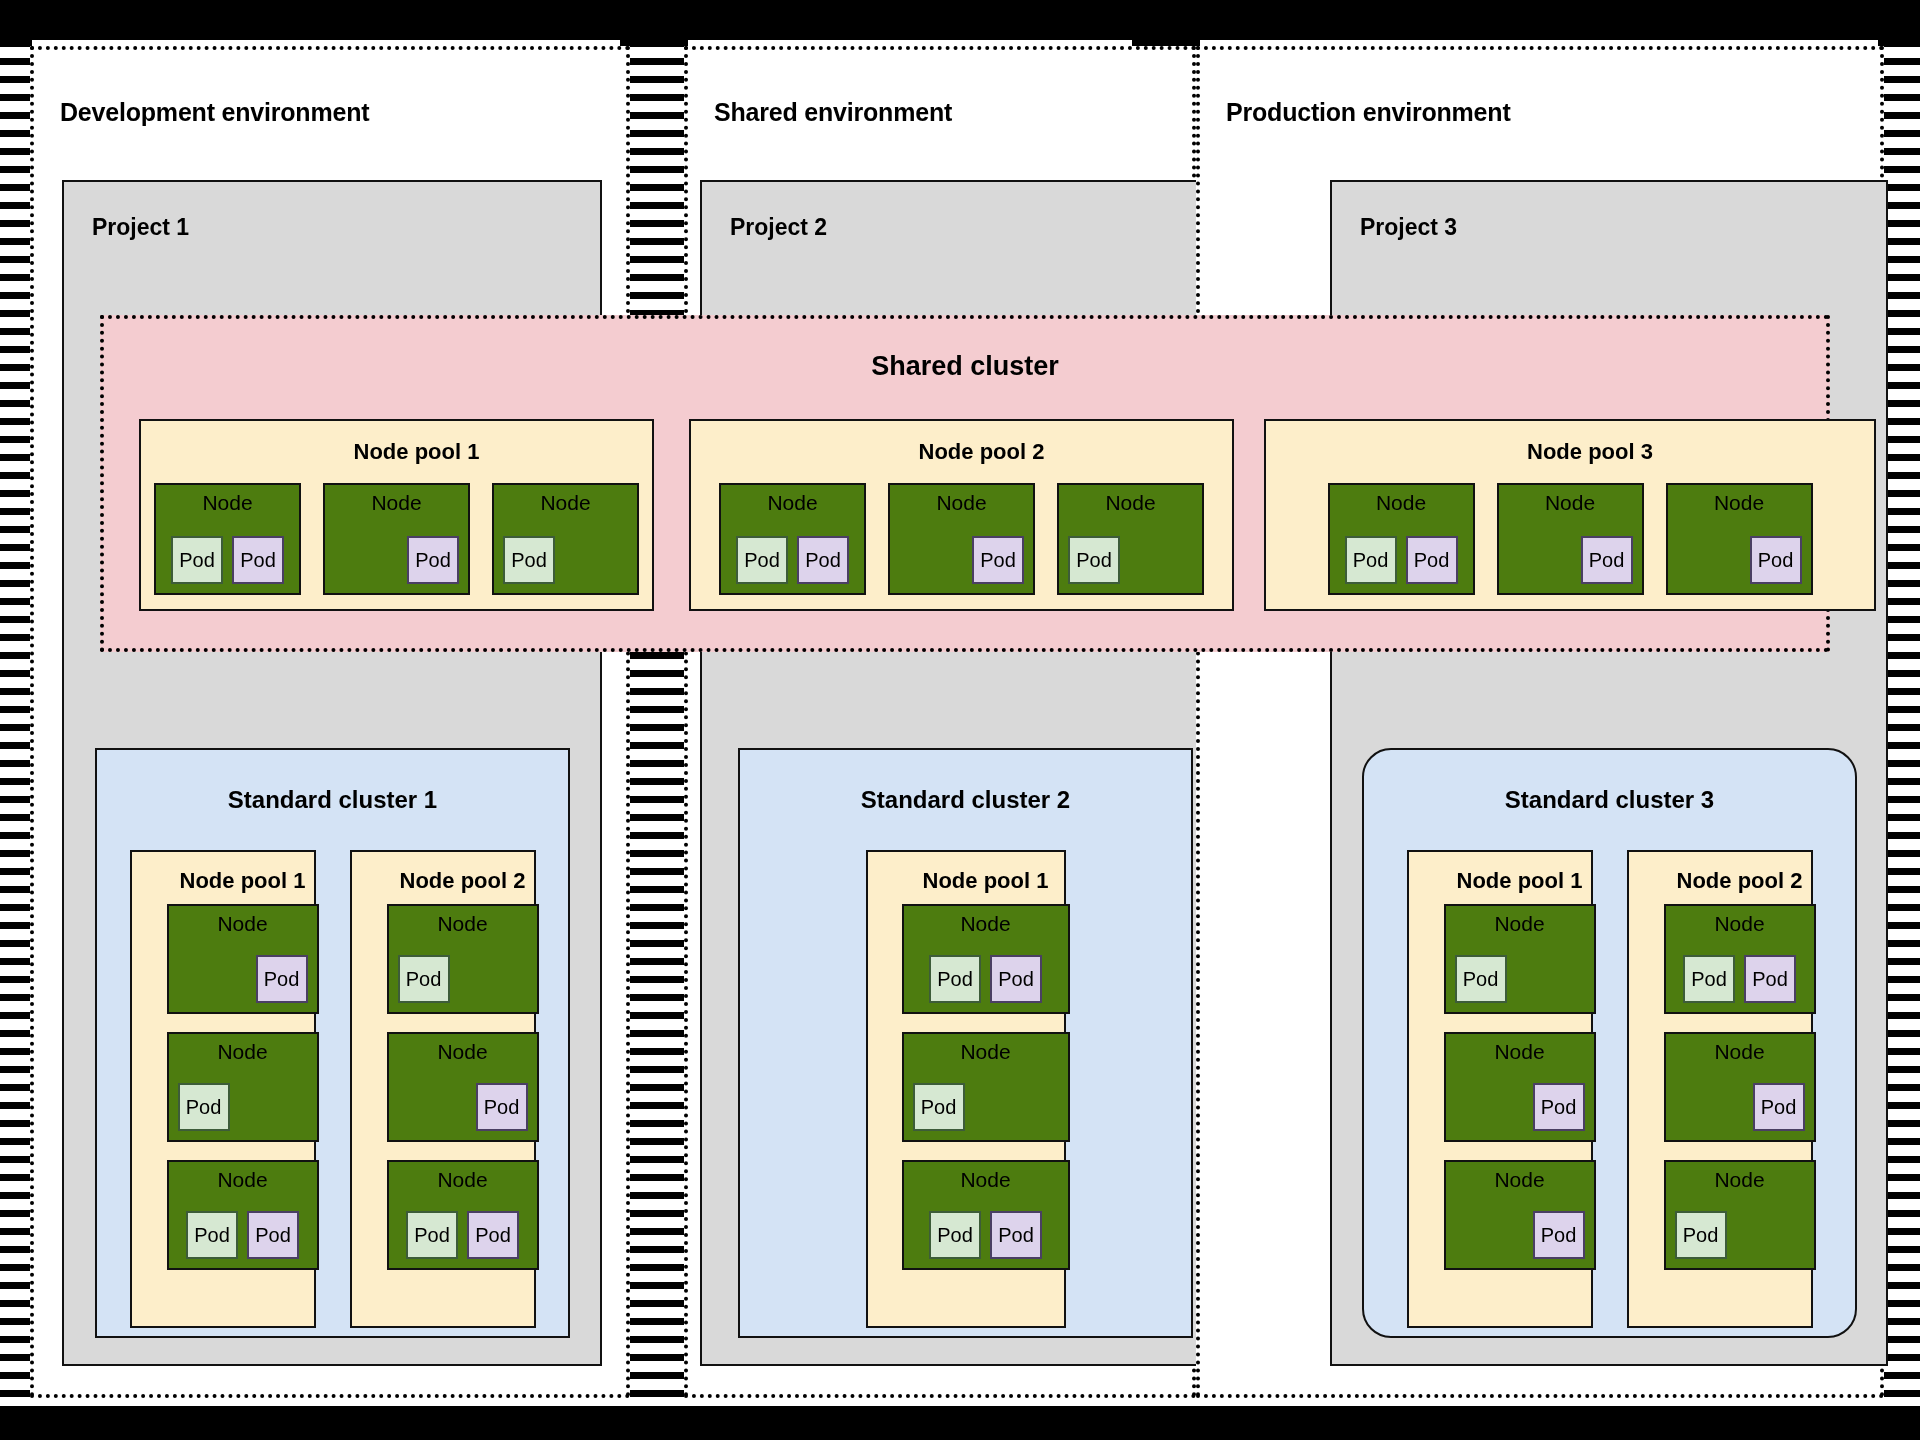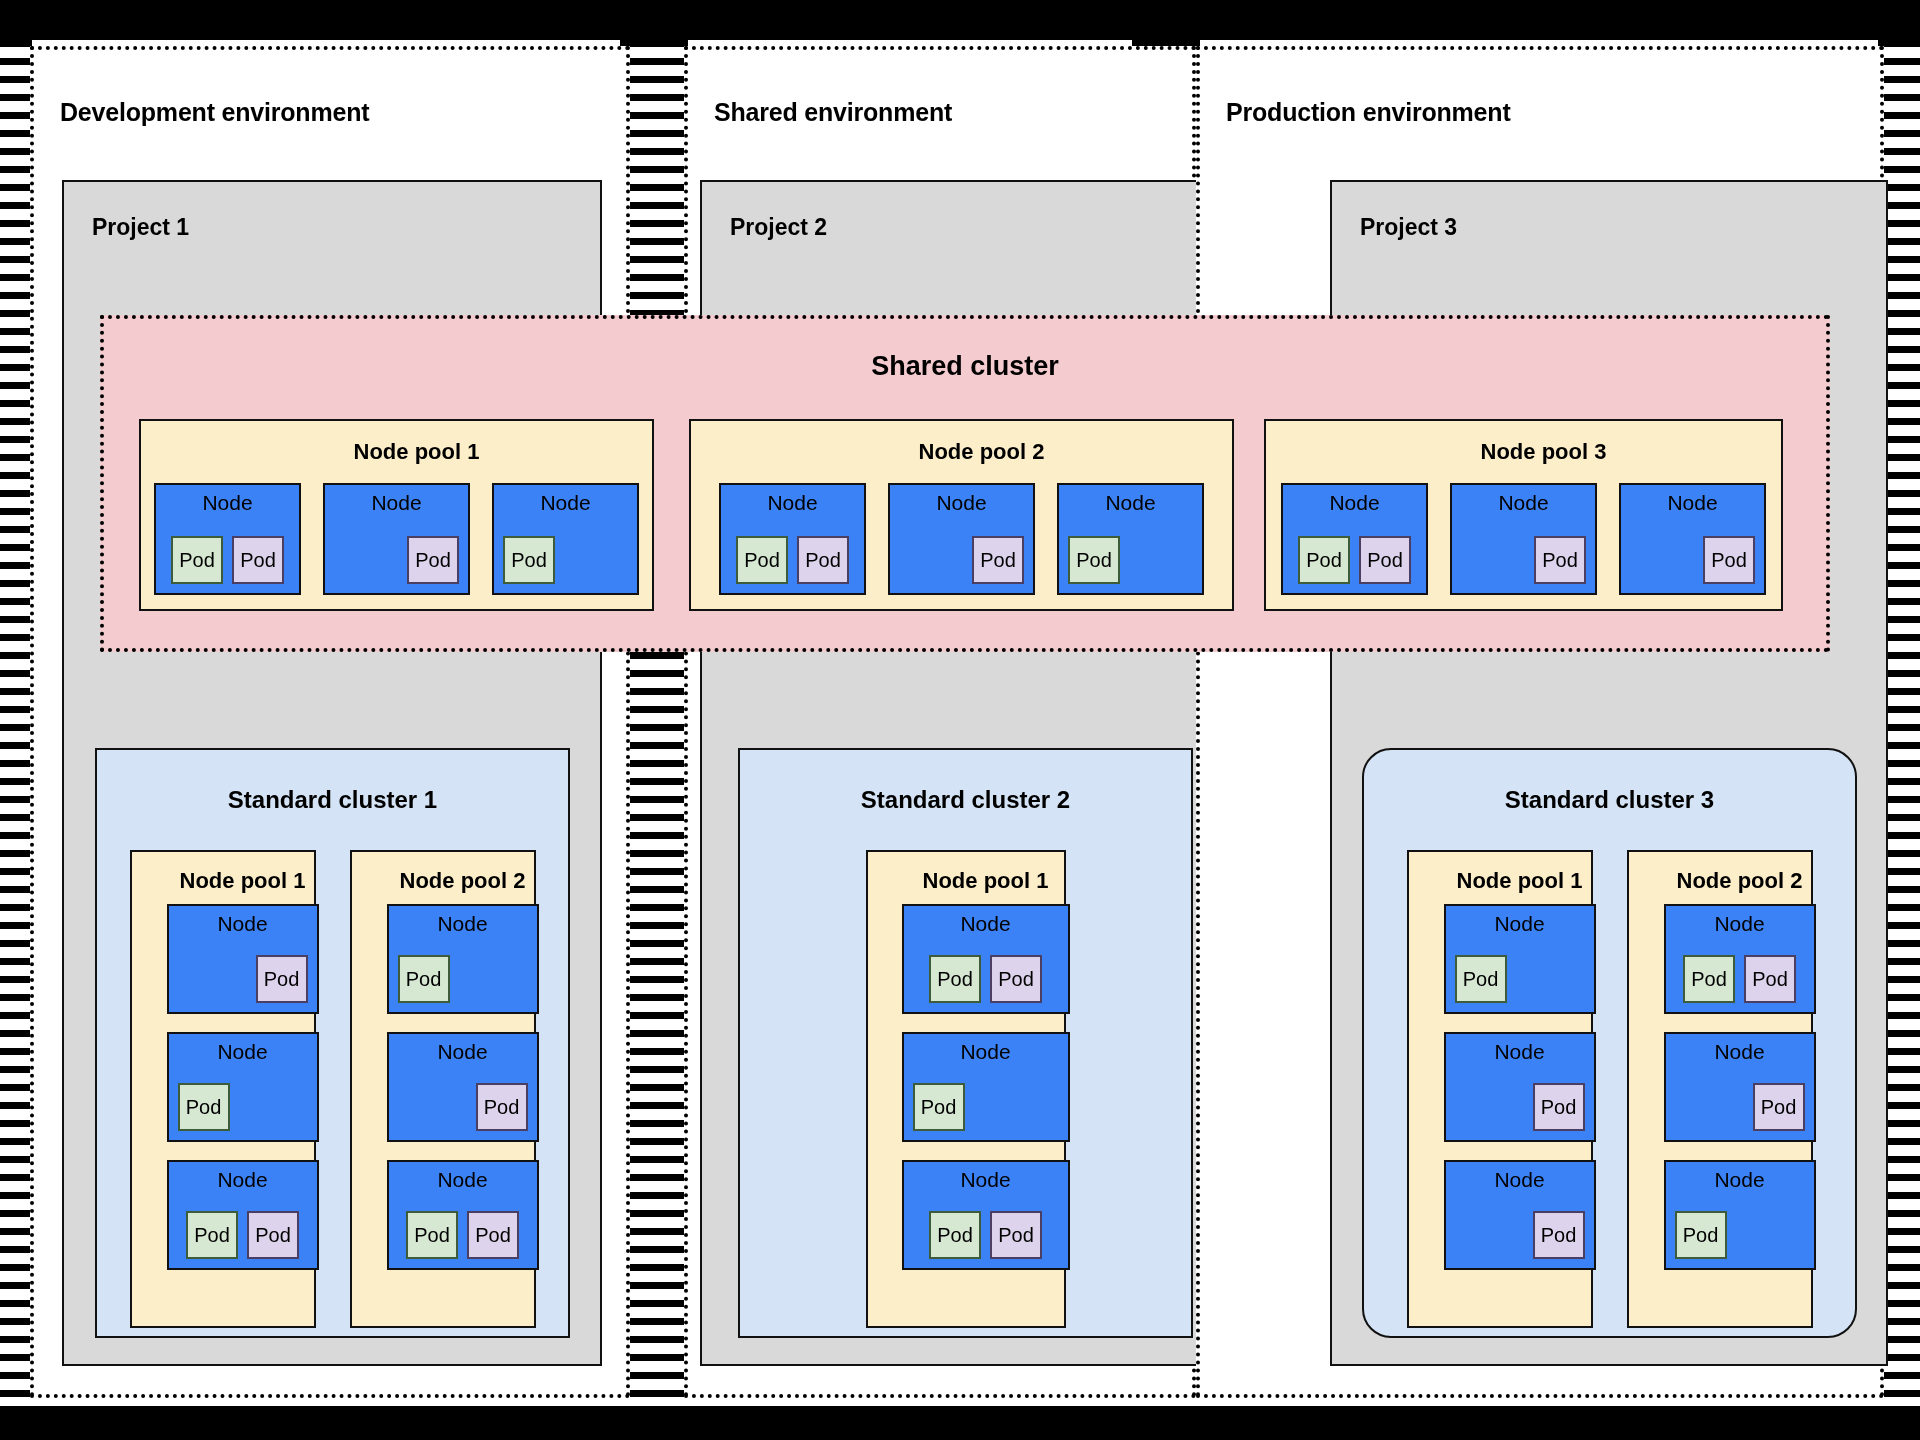--- a/index.html
+++ b/index.html
@@ -79,30 +79,30 @@
   }
   .nodepool-title{
     font-size:22px;font-weight:bold;text-align:center;white-space:nowrap;
   }
 
   
   .sc-np{top:100px;height:192px;}
   .sc-np .nodepool-title{margin-top:18px;}
   .sc-np1{left:35px;width:515px;}
   .sc-np2{left:585px;width:545px;}
-  .sc-np3{left:1160px;width:519px;}
+  .sc-np3{left:1160px;width:612px;}
 
   .sc-noderow{
     position:absolute;left:0;bottom:14px;width:100%;
     display:flex;justify-content:center;gap:22px;
   }
 
   
   .node{
-    background:#3b82f6;border:2.5px solid #111;box-sizing:border-box;
+    background:#4d7c0f;border:2.5px solid #111;box-sizing:border-box;
     position:relative;
     display:flex;flex-direction:column;
   }
   .node-title{font-size:21px;text-align:center;margin-top:7px;line-height:1.05;}
   .pods{
     margin-top:auto;display:flex;align-items:flex-end;
     padding:0 9px 9px 9px;gap:9px;height:52px;
   }
   .pods.right{justify-content:flex-end;}
   .pods.left{justify-content:flex-start;}

